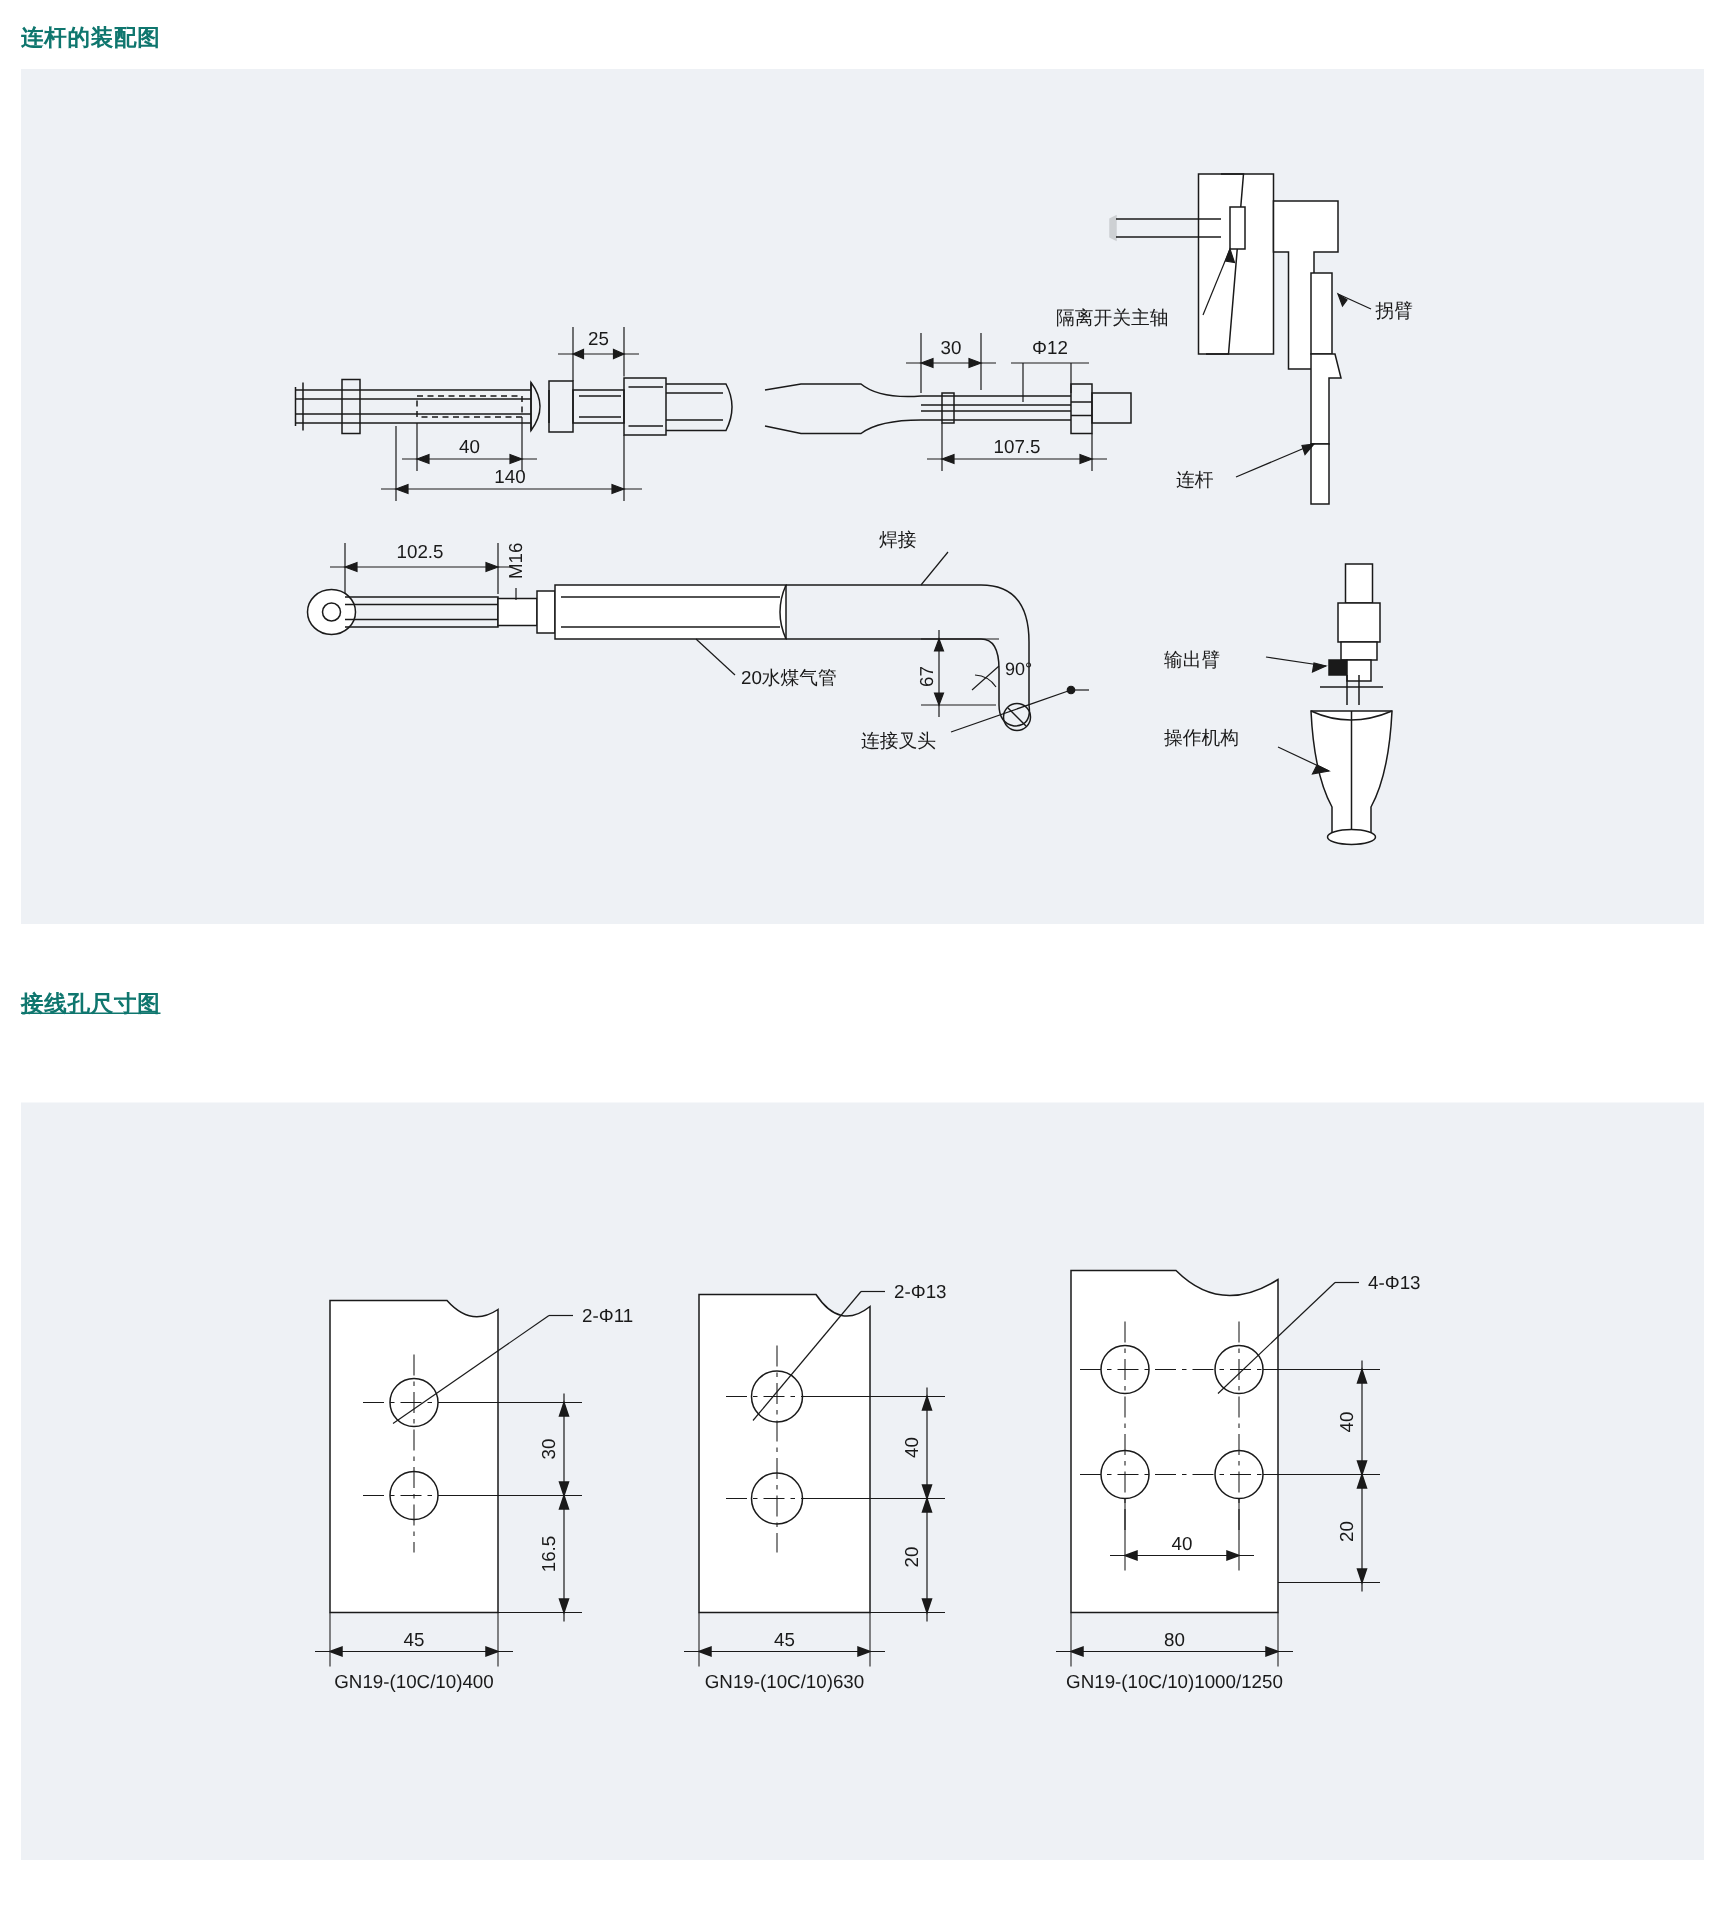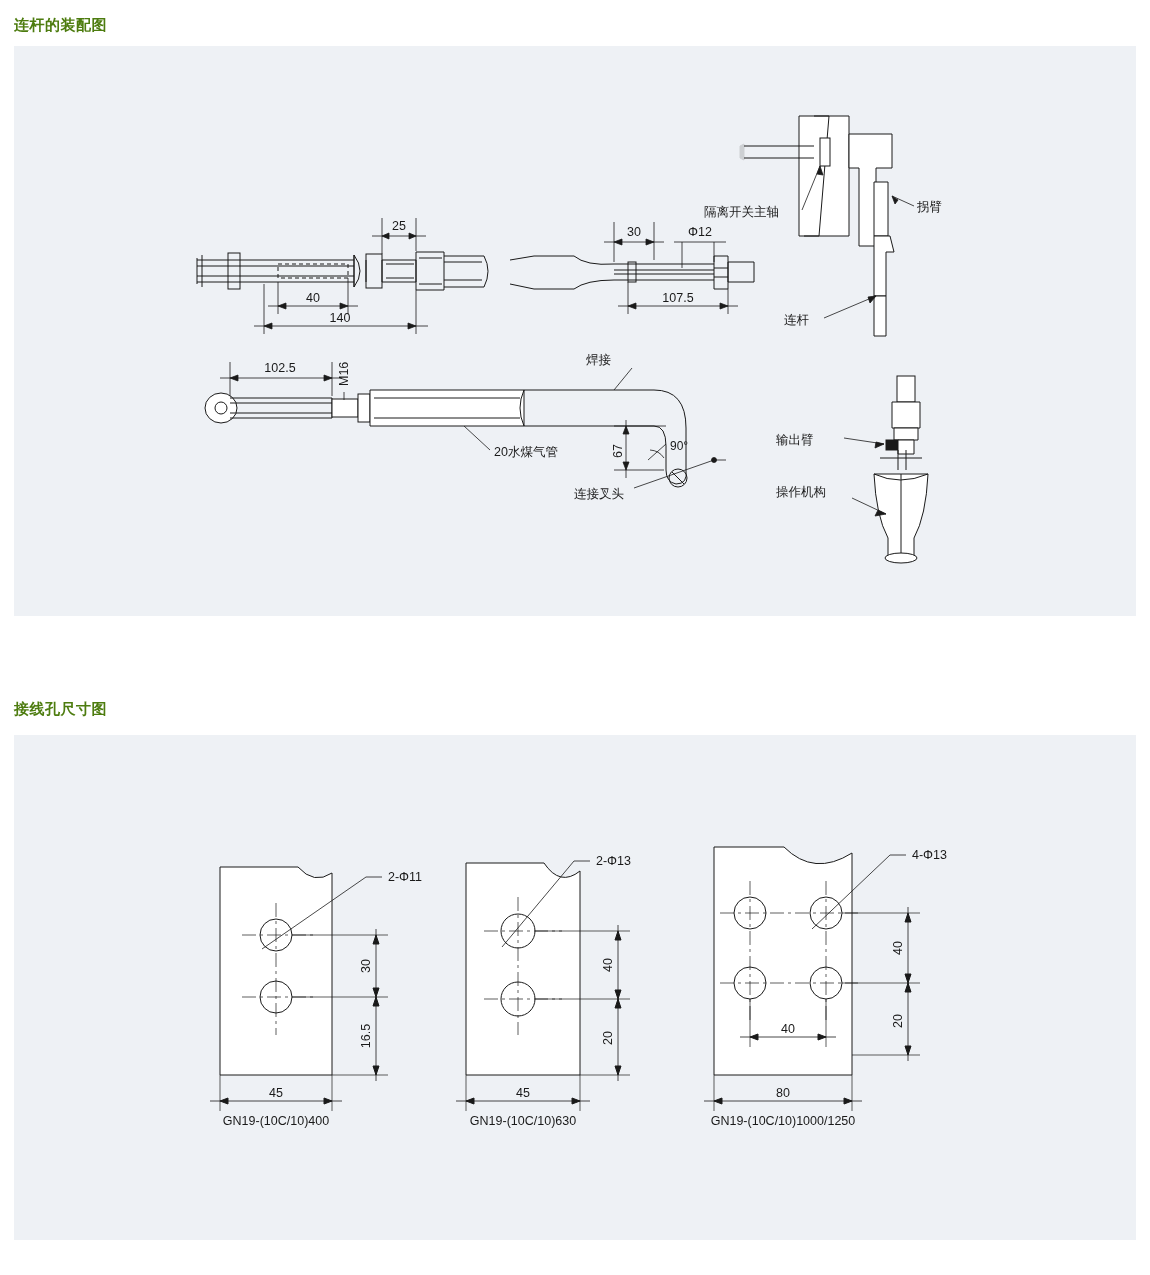--- a/index.html
+++ b/index.html
@@ -6,26 +6,26 @@
   body{
     width:1150px;height:1275px;background:#ffffff;
     font-family:"Liberation Sans", sans-serif;
     color:#1a1a1a;
     position:relative;
     overflow:hidden;
   }
   .section-title{
     font-size:15px;
     font-weight:bold;
-    color:#4d7c0f;
+    color:#0f766e;
     position:absolute;
     letter-spacing:0.5px;
   }
   #title-linkage{left:14px;top:16px;}
-  #title-holes{left:14px;top:700px;}
+  #title-holes{left:14px;top:660px;text-decoration:underline;}
 
   .panel{
     position:absolute;
     background:#eef1f5;
     border:0;
   }
   #panel-linkage{left:14px;top:46px;width:1122px;height:570px;}
   #panel-holes{left:14px;top:735px;width:1122px;height:505px;}
 
   svg{display:block;}

